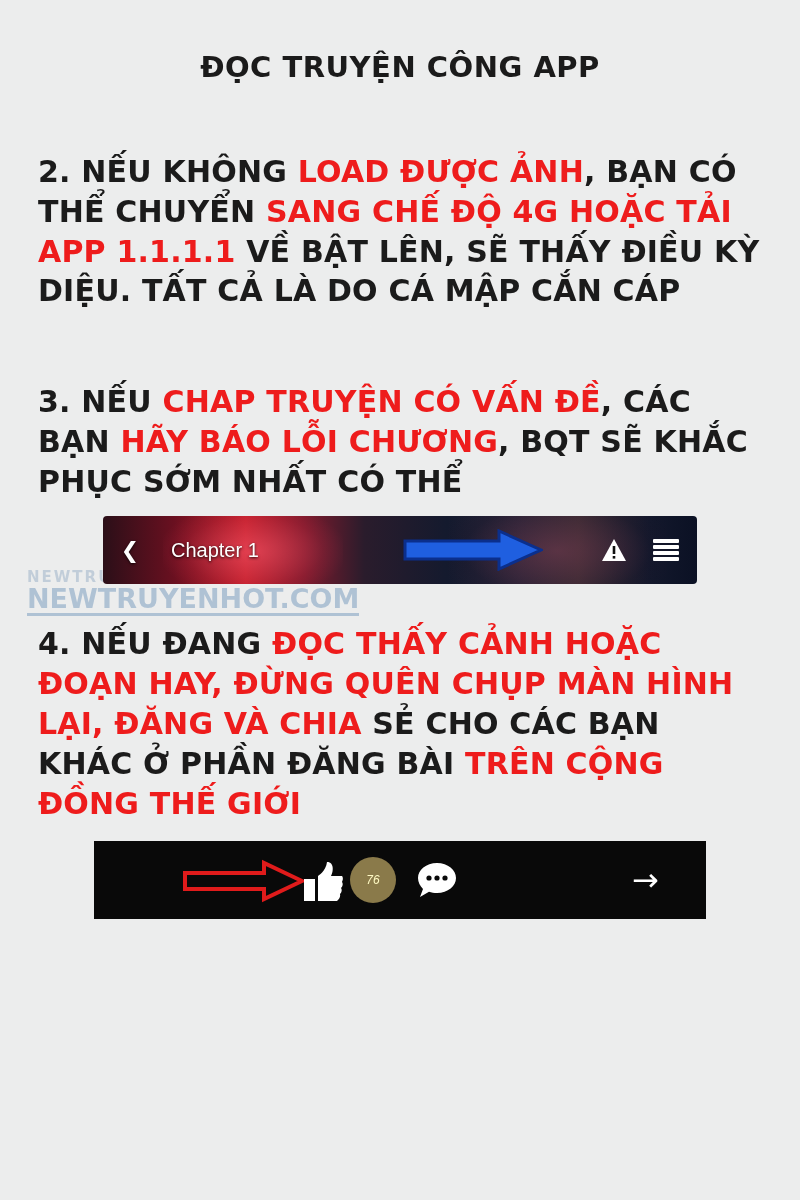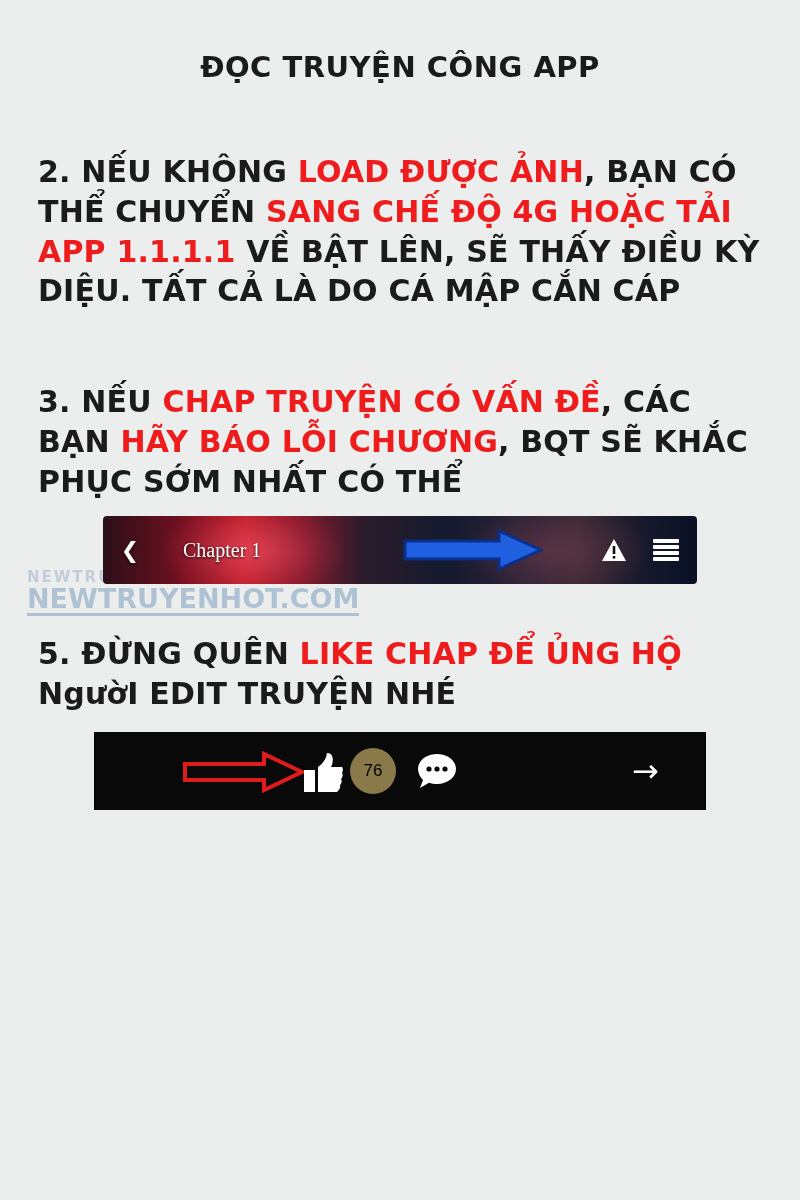--- a/index.html
+++ b/index.html
@@ -103,23 +103,23 @@
     width: 22px;
     text-align: center;
     z-index: 3;
     text-shadow: 0 1px 3px rgba(0,0,0,.8);
   }
   .rb-chapter {
     position: relative;
     z-index: 3;
     color: #fff;
     font-size: 20px;
-    margin-left: 42px;
+    margin-left: 30px;
     text-shadow: 0 1px 3px rgba(0,0,0,.9);
-    font-family: Liberation Serif, serif;
+    font-family: Liberation Sans, sans-serif;
   }
   .rb-spacer { flex: 1; }
   .rb-arrow {
     position: absolute;
     left: 300px;
     top: 13px;
     z-index: 5;
     width: 140px;
     height: 42px;
   }
@@ -172,26 +172,27 @@
     height: 44px;
   }
   .bb-count {
     position: absolute;
     left: 256px;
     top: 16px;
     width: 46px;
     height: 46px;
     border-radius: 50%;
     background: #8a7a4a;
-    color: #000000;
-    font-size: 17px;
+    color: #fef9c3;
+    font-size: 12px;
     font-family: "Liberation Sans", sans-serif;
     display: flex;
     align-items: center;
     justify-content: center;
+    font-style: italic;
   }
   .bb-comment {
     position: absolute;
     left: 322px;
     top: 20px;
     width: 42px;
     height: 38px;
   }
   .bb-next {
     position: absolute;
@@ -243,24 +244,24 @@
     </svg>
 
     <div class="rb-list">
       <i></i>
         <i></i>
         <i></i>
         <i></i>
     </div>
   </div>
 
-
-  <div class="para p5">
-    <span>5. ĐỪNG QUÊN </span><span class="red">LIKE CHAP ĐỂ ỦNG HỘ</span><span> NgườI EDIT TRUYỆN NHÉ</span>
-  </div>
+  <div class="para p4">
+    <span>4. NẾU ĐANG </span><span class="red">ĐỌC THẤY CẢNH HOẶC ĐOẠN HAY, ĐỪNG QUÊN CHỤP MÀN HÌNH LẠI, ĐĂNG VÀ CHIA</span><span> SẺ CHO CÁC BẠN KHÁC Ở PHẦN ĐĂNG BÀI </span><span class="red">TRÊN CỘNG ĐỒNG THẾ GIỚI</span>
+  </div>
+
 
   <div class="bottom-bar">
     <svg class="bb-arrow" viewBox="0 0 124 44">
       <polygon points="3,14 82,14 82,4 120,22 82,40 82,30 3,30" fill="none" stroke="#e01b1b" stroke-width="4"></polygon>
     </svg>
 
     <svg class="bb-like" viewBox="0 0 42 44">
       <rect x="2" y="20" width="11" height="22" fill="#fff"></rect>
       <path d="M16 42 L16 17 C16 17 24 12 25 3 C33 3 31 14 29 17 L40 17 C40 17 42 19 40 23 C42 26 39 29 39 29 C41 32 38 35 38 35 C39 39 35 42 35 42 Z" fill="#fff"></path>
     </svg>

